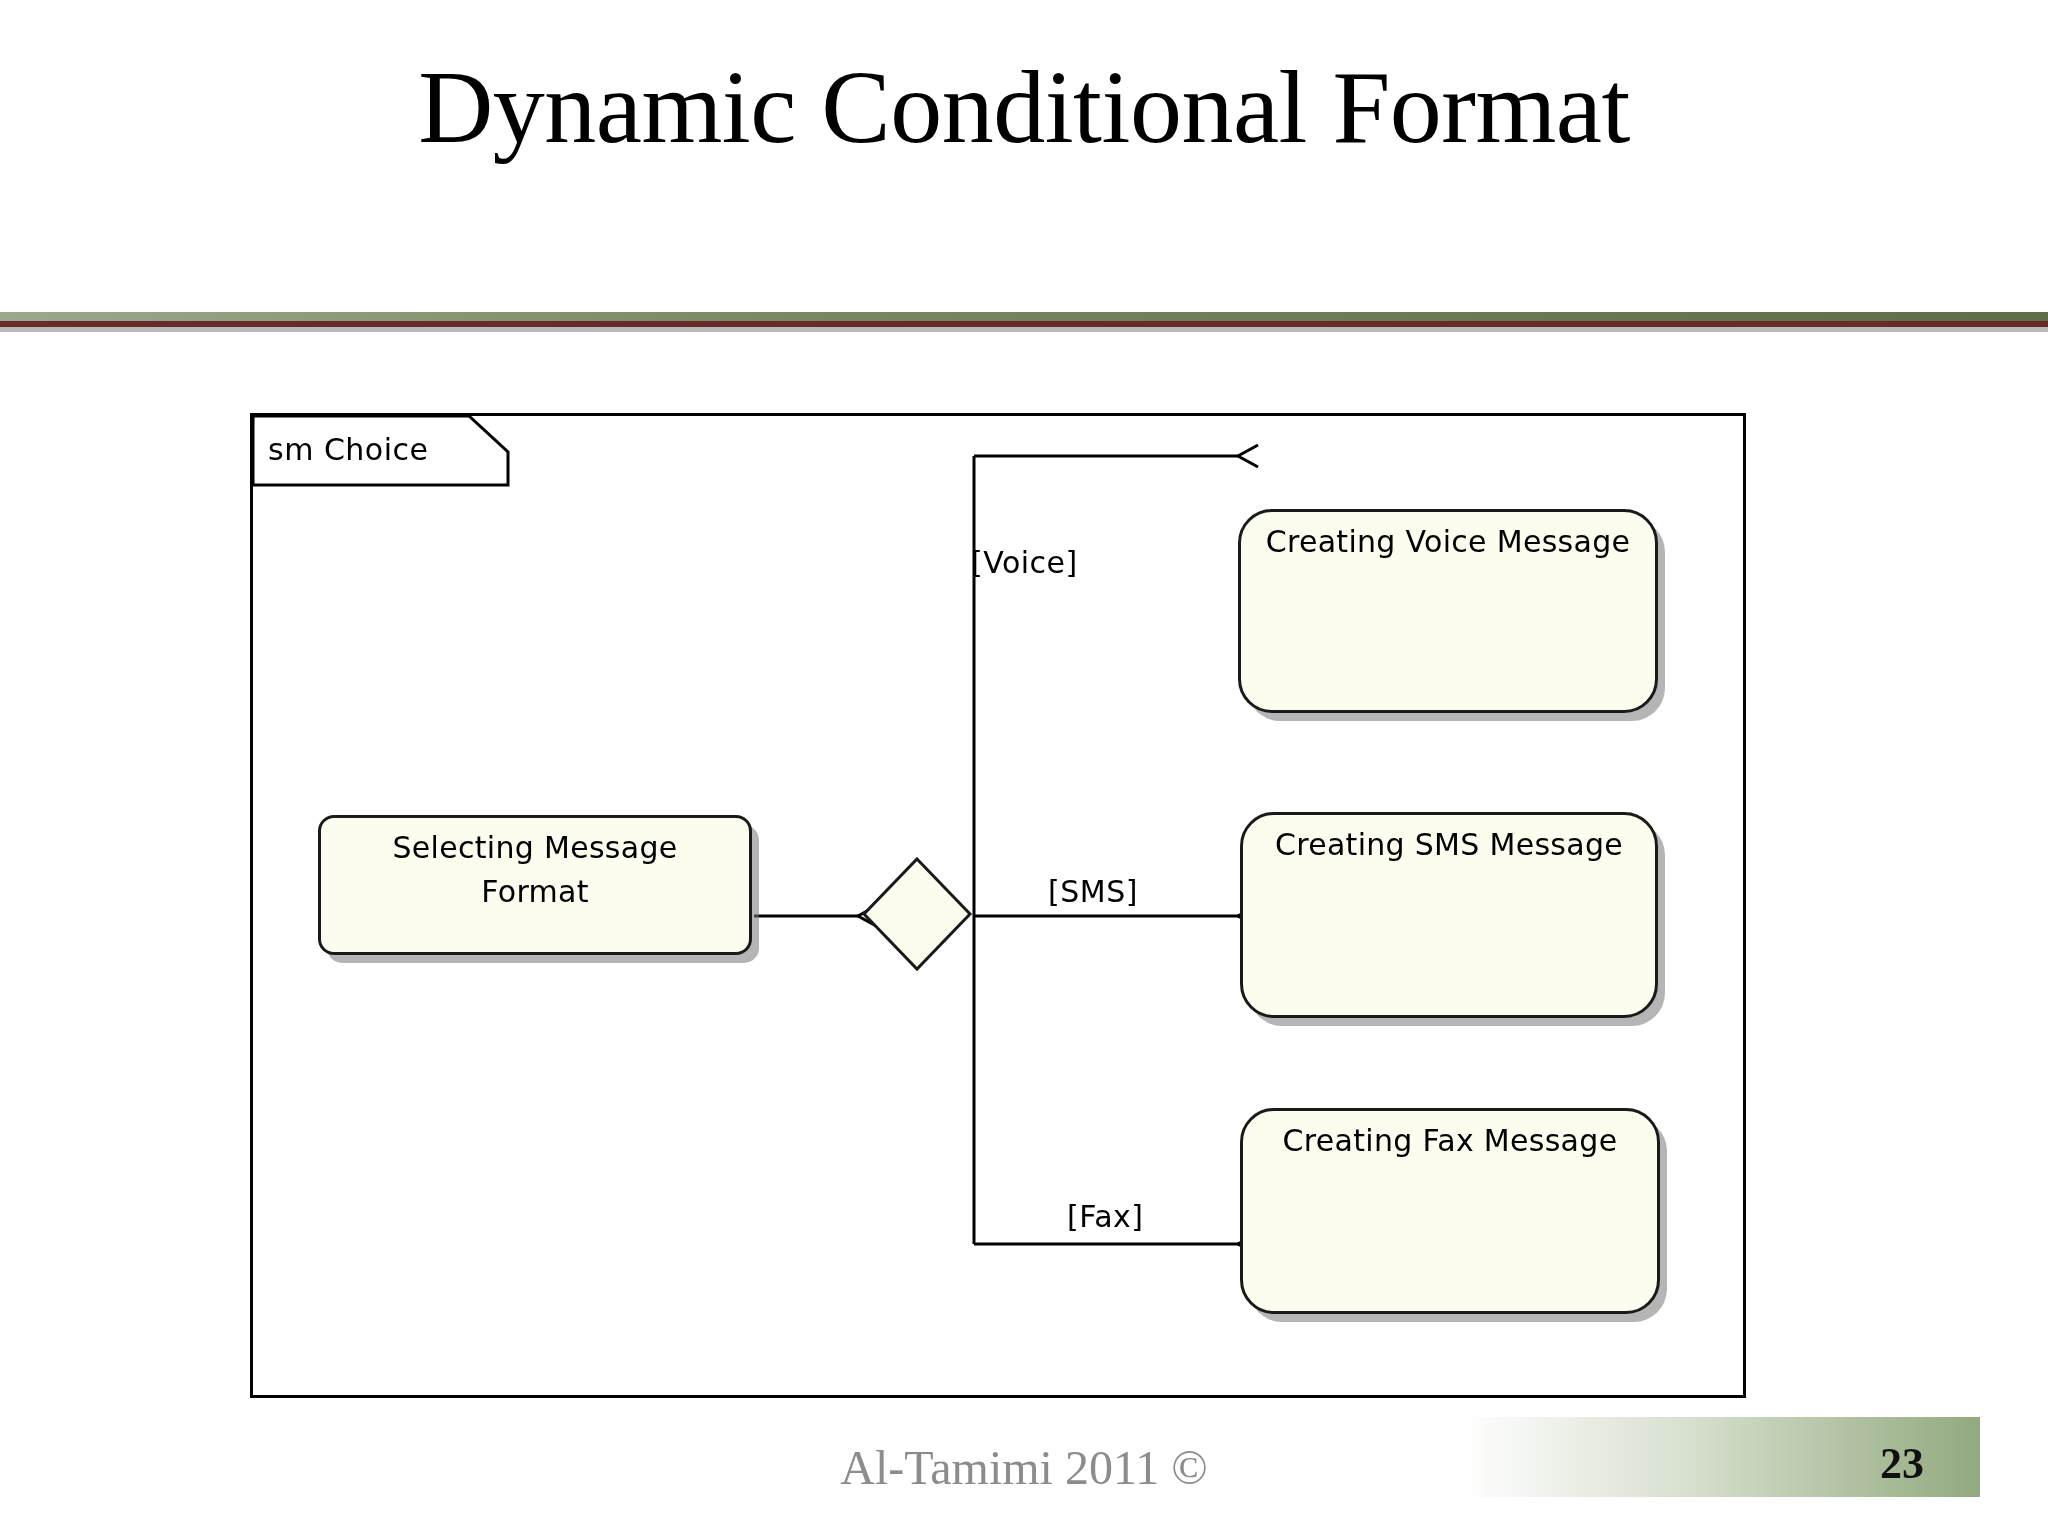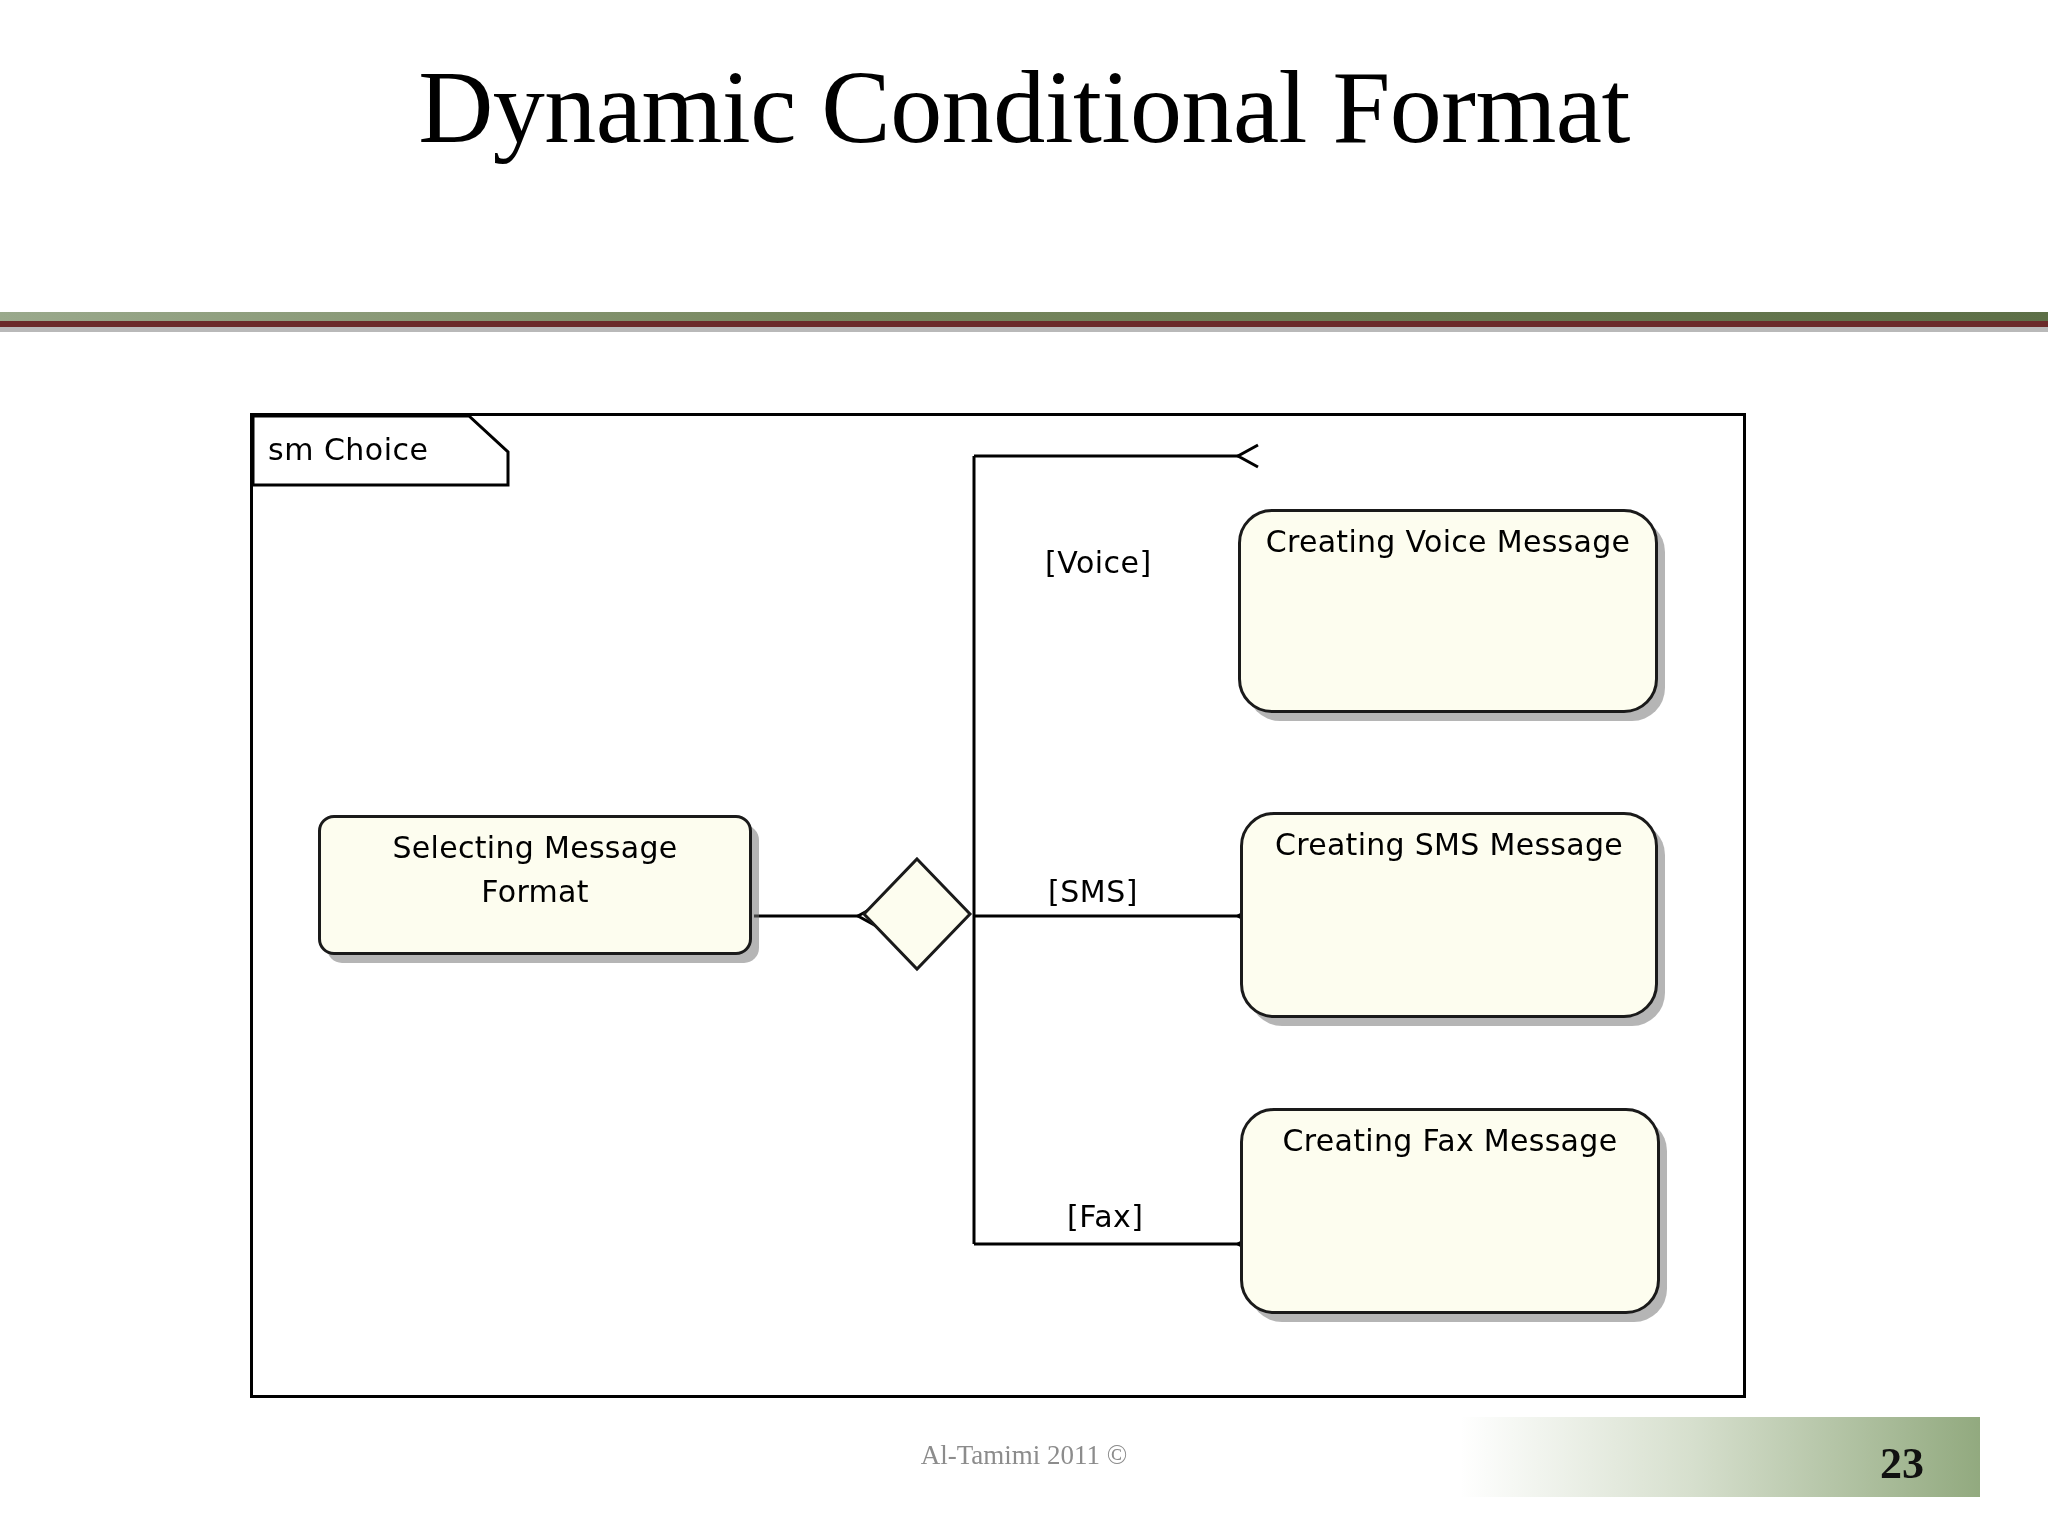--- a/index.html
+++ b/index.html
@@ -126,33 +126,33 @@
 
   
   .guard {
     position: absolute;
     font-family: "DejaVu Sans", sans-serif;
     font-size: 30px;
     color: #000000;
     letter-spacing: 0.5px;
     white-space: nowrap;
   }
-  .guard-voice { left: 1045px; top: 545px; }
+  .guard-voice { left: 971px; top: 545px; }
   .guard-sms   { left: 1048px; top: 874px; }
   .guard-fax   { left: 1035px; top: 1199px; margin-left: 32px; }
 
   
   .footer-credit {
     position: absolute;
     left: 0;
     top: 1440px;
     width: 2048px;
     text-align: center;
     font-family: "Liberation Serif", serif;
-    font-size: 27px;
+    font-size: 48px;
     color: #8c8c8c;
   }
   .footer-gradient {
     position: absolute;
     left: 1460px;
     top: 1417px;
     width: 520px;
     height: 80px;
     background: linear-gradient(to right, rgba(255,255,255,0) 0%, rgba(200,212,188,0.75) 45%, rgba(140,165,120,0.95) 100%);
   }

